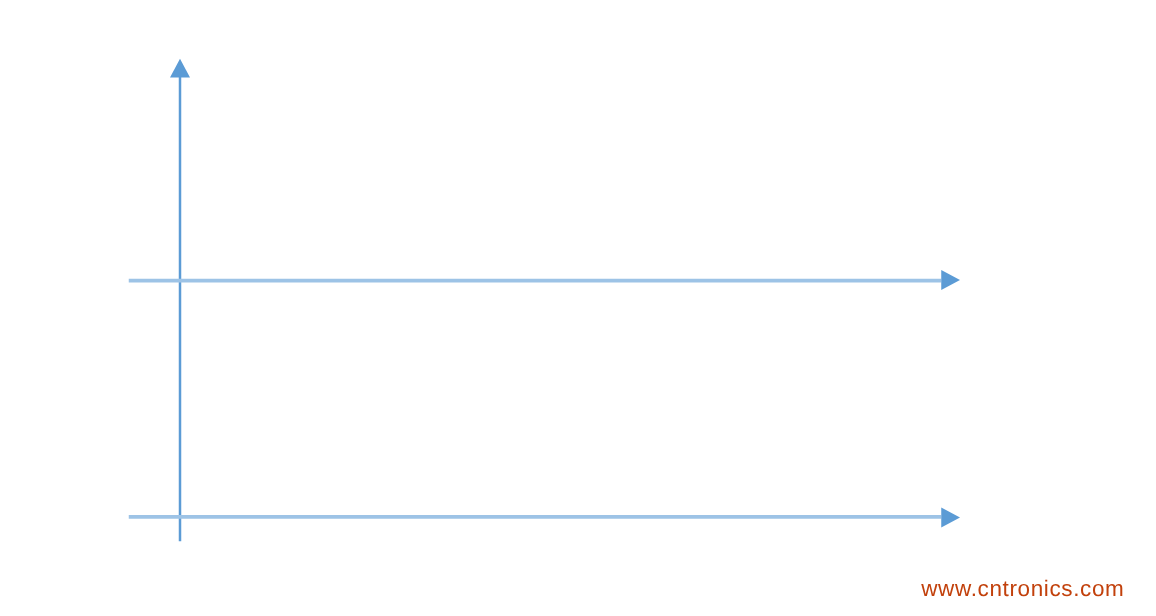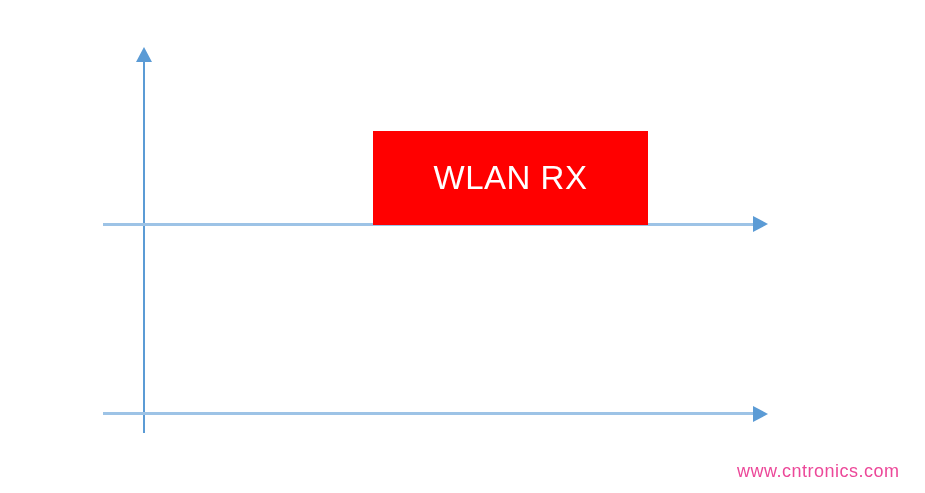--- a/index.html
+++ b/index.html
@@ -107,21 +107,18 @@
 
   <div class="y-axis-arrow"></div>
   <div class="y-axis-line"></div>
 
   <div class="h-line h-line-top"></div>
   <div class="h-arrow h-arrow-top"></div>
 
   <div class="h-line h-line-bottom"></div>
   <div class="h-arrow h-arrow-bottom"></div>
 
-  <div class="block block-wlan" style="background-color: rgb(255, 0, 0);">
-    <span>WLAN RX</span>
-  </div>
 
 
 
-  <div class="watermark" style="color: #ec4899;">www.cntronics.com</div>
+  <div class="watermark" style="color: #c2410c;">www.cntronics.com</div>
 
 </div>
 
 </body></html>

